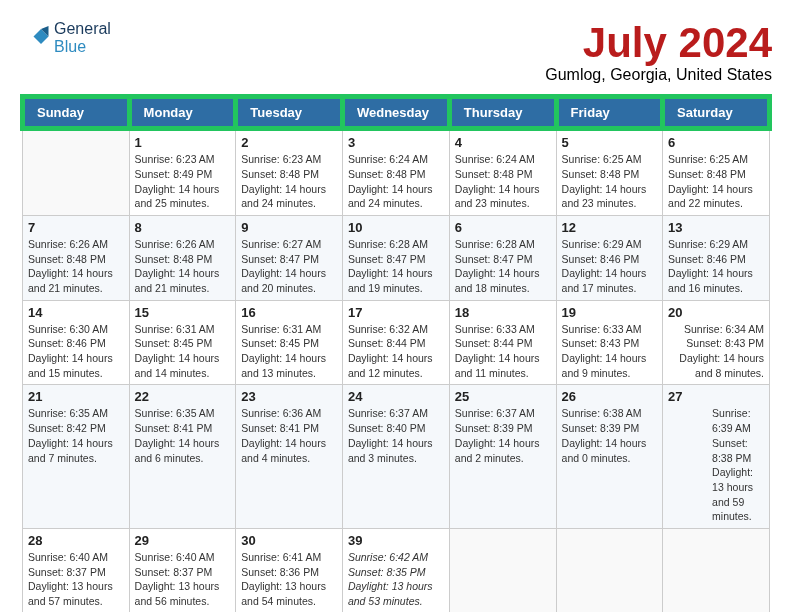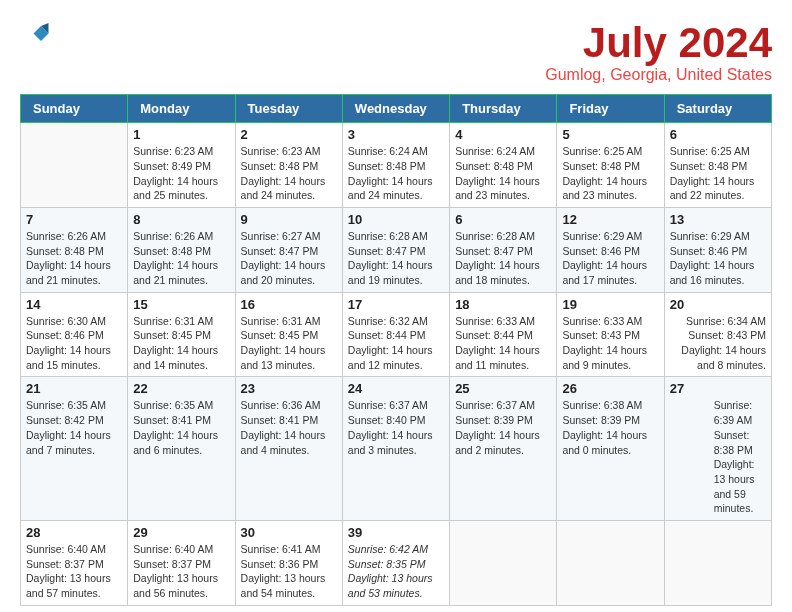--- a/index.html
+++ b/index.html
@@ -31,35 +31,35 @@
       text-align: right;
     }
     .month-title {
       font-size: 42px;
       font-weight: bold;
       color: #b91c1c;
       line-height: 1.1;
     }
     .location {
       font-size: 16px;
-      color: #ef4444;
+      color: #000000;
     }
     .calendar {
       width: 100%;
       border-collapse: collapse;
       font-size: 11px;
     }
     .calendar thead tr th {
       background-color: #2e6da4;
       color: #fff;
       padding: 6px 12px;
       text-align: left;
       font-size: 13px;
       font-weight: bold;
-      border: 1px solid #22c55e;
+      border: 5px solid #22c55e;
     }
     .calendar tbody tr td {
       border: 1px solid #ccc;
       vertical-align: top;
       padding: 4px 5px;
       width: 107px;
       min-height: 80px;
       color: #333;
       background: #fff;
     }
@@ -81,20 +81,26 @@
   </style>
 </head>
 <body>
 
 <div class="header">
   <div class="logo">
     <svg class="logo-icon" viewBox="0 0 40 40">
       <polygon points="28,8 38,18 28,28 18,18" fill="#2e8bc0"></polygon>
       <polygon points="28,8 38,4 38,18" fill="#1a5e8a"></polygon>
     </svg>
+    <div>
+      <div>
+        <span class="logo-general">General</span><br>
+        <span class="logo-blue">Blue</span>
+      </div>
+    </div>
   </div>
   <div class="title-block">
     <div class="month-title">July 2024</div>
     <div class="location">Gumlog, Georgia, United States</div>
   </div>
 </div>
 
 <table class="calendar">
   <thead>
     <tr>

